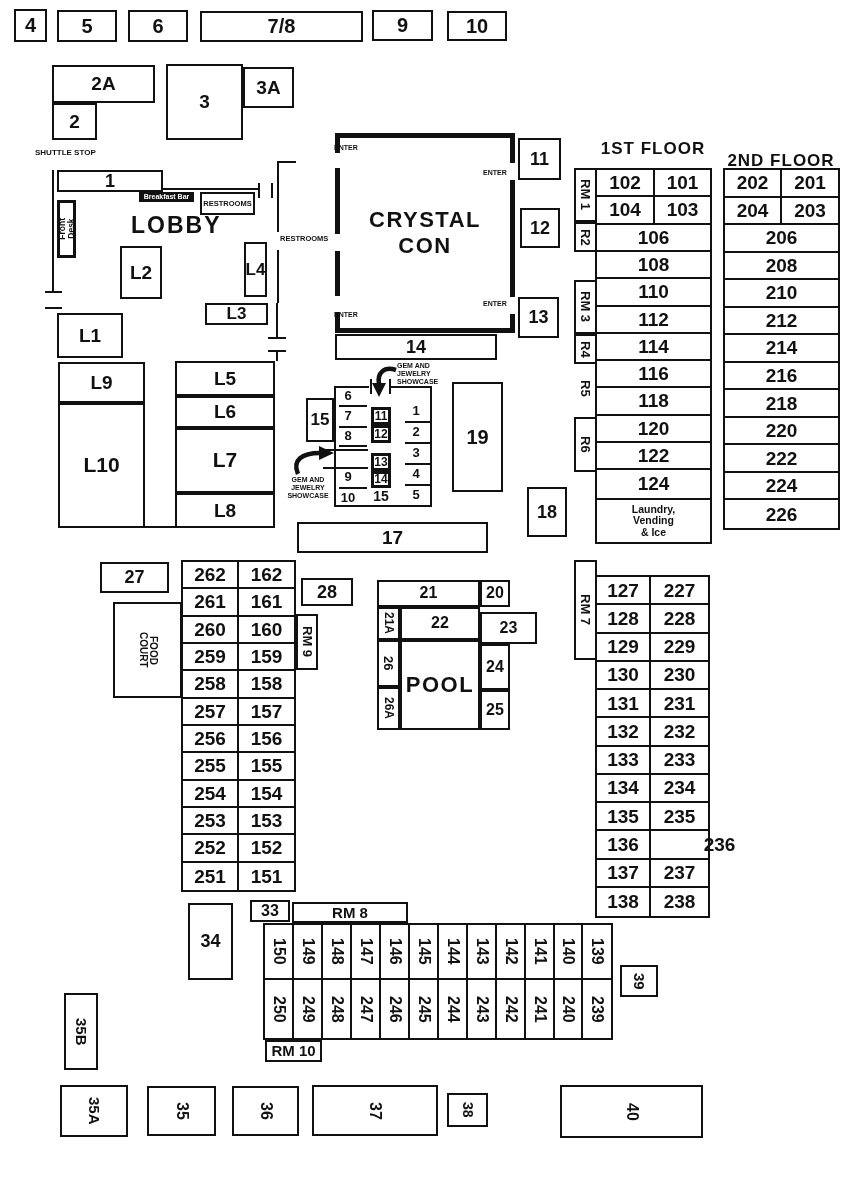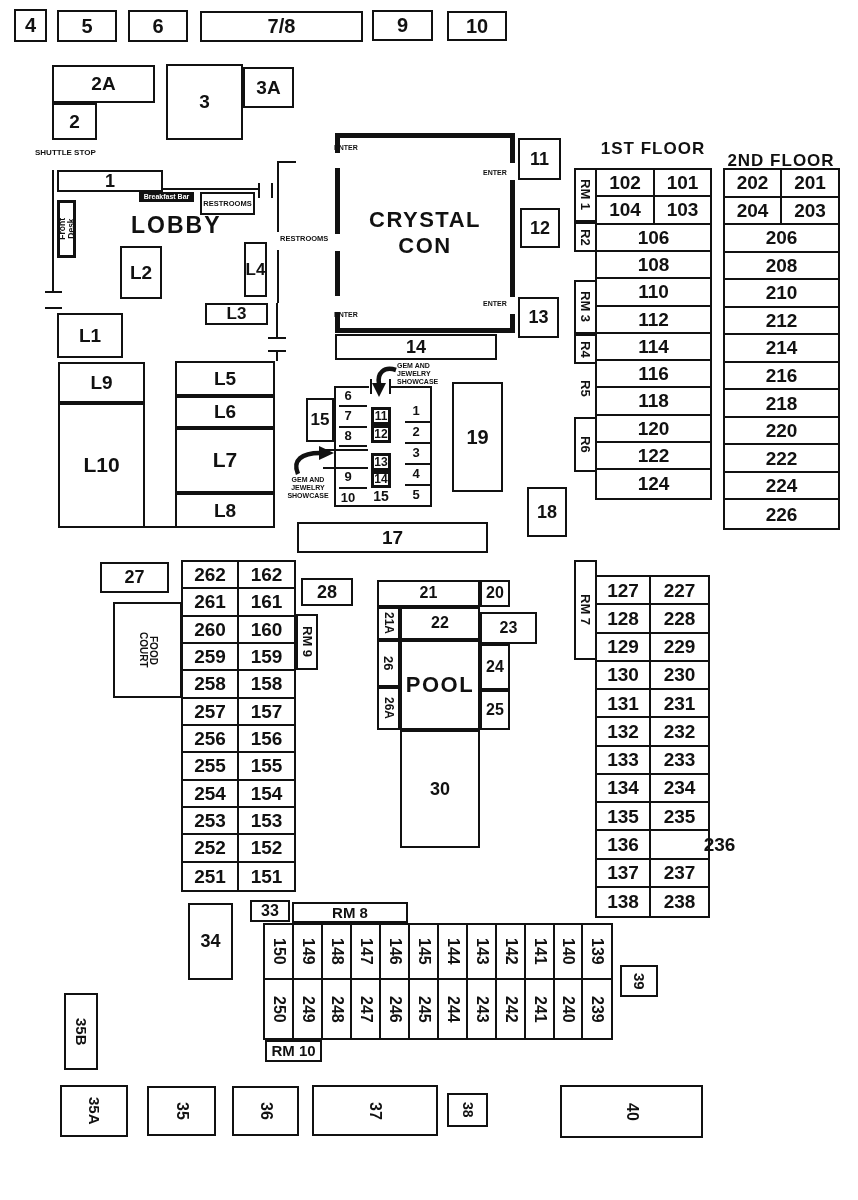--- a/index.html
+++ b/index.html
@@ -201,40 +201,42 @@
     </div>
     <div class="box" style="left: 480px; top: 644px; width: 30px; height: 46px; font-size: 16px;">
       <span class="lab">24</span>
     </div>
     <div class="box v" style="left: 377px; top: 687px; width: 23px; height: 43px; font-size: 12px;">
       <span class="lab">26A</span>
     </div>
     <div class="box" style="left: 480px; top: 690px; width: 30px; height: 40px; font-size: 16px;">
       <span class="lab">25</span>
     </div>
-    <div class="box" style="left: 400px; top: 730px; width: 80px; height: 118px; font-size: 18px;">
-      <span class="lab">30</span>
-    </div>
     <div class="box v" style="left: 574px; top: 168px; width: 23px; height: 54px; font-size: 13px;">
       <span class="lab">RM 1</span>
     </div>
     <div class="box v" style="left: 574px; top: 222px; width: 23px; height: 30px; font-size: 13px;">
       <span class="lab">R2</span>
     </div>
     <div class="box v" style="left: 574px; top: 280px; width: 23px; height: 54px; font-size: 13px;">
       <span class="lab">RM 3</span>
     </div>
     <div class="box v" style="left: 574px; top: 334px; width: 23px; height: 30px; font-size: 13px;">
       <span class="lab">R4</span>
     </div>
     <div class="box v noborder" style="left: 574px; top: 366px; width: 23px; height: 44px; font-size: 13px;">
       <span class="lab">R5</span>
     </div>
     <div class="box v" style="left: 574px; top: 417px; width: 23px; height: 55px; font-size: 13px;">
       <span class="lab">R6</span>
+    </div>
+    <div class="box pre" style="left: 595px; top: 498px; width: 117px; height: 46px; font-size: 10.5px;">
+      <span class="lab">Laundry,
+Vending
+&amp; Ice</span>
     </div>
     <div class="box v" style="left: 574px; top: 560px; width: 23px; height: 100px; font-size: 13px;">
       <span class="lab">RM 7</span>
     </div>
     <div class="box" style="left: 188px; top: 903px; width: 45px; height: 77px; font-size: 18px;">
       <span class="lab">34</span>
     </div>
     <div class="box" style="left: 250px; top: 900px; width: 40px; height: 22px; font-size: 16px;">
       <span class="lab">33</span>
     </div>

